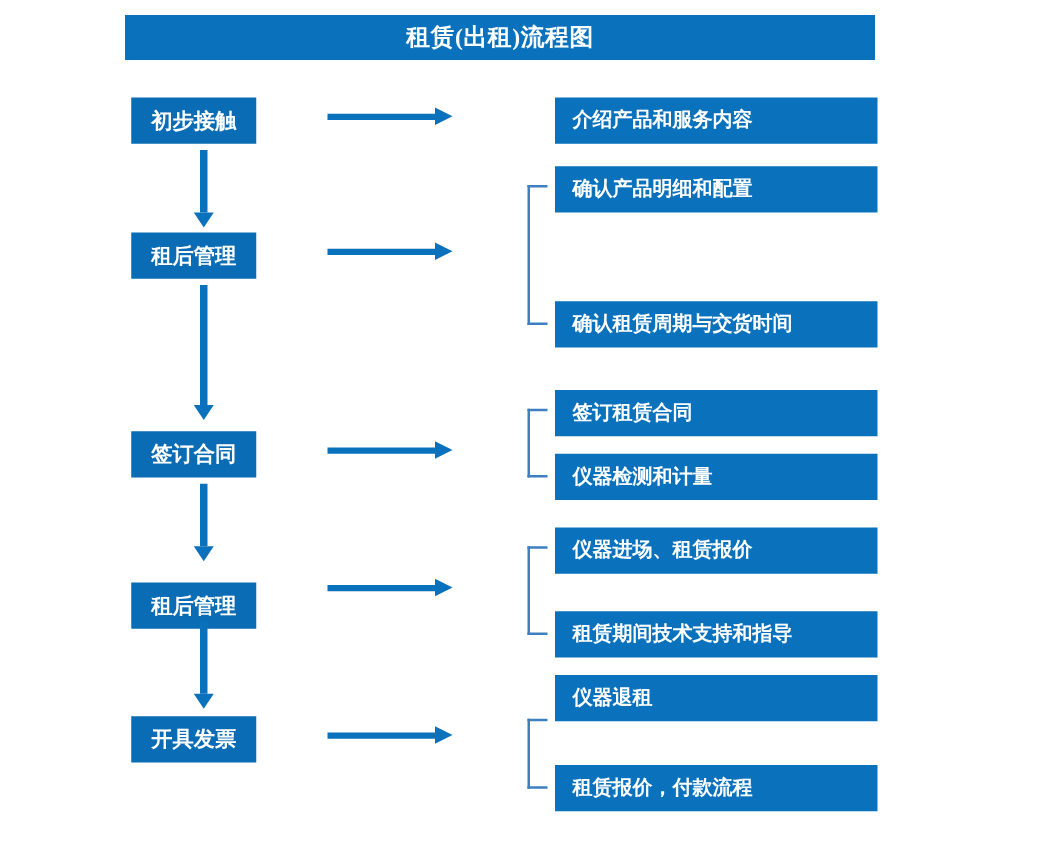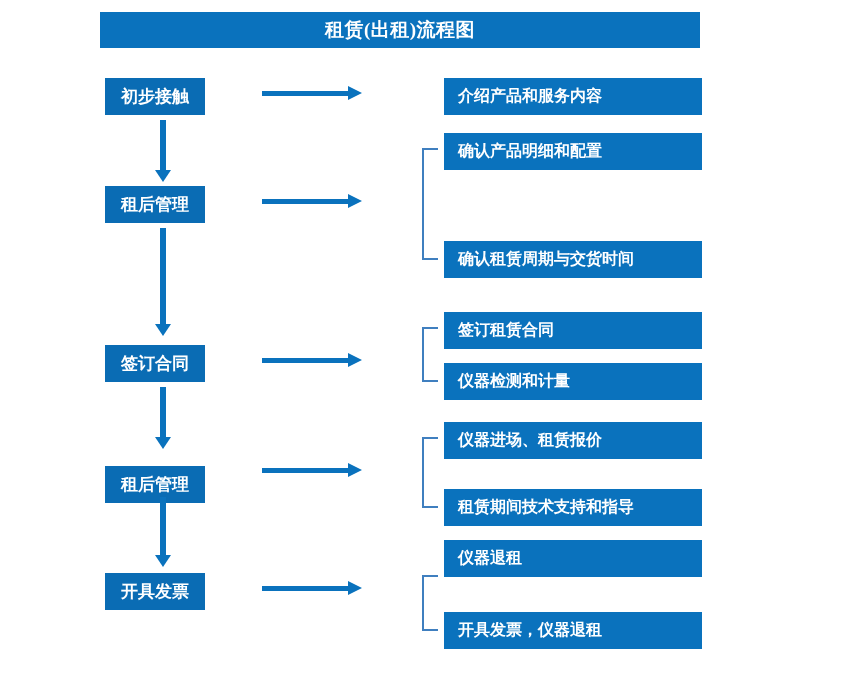--- a/index.html
+++ b/index.html
@@ -186,15 +186,15 @@
   <div class="bracket" style="top:575px;height:56px"></div>
 
   <div class="detail-box" style="top:78px">介绍产品和服务内容</div>
   <div class="detail-box" style="top:133px">确认产品明细和配置</div>
   <div class="detail-box" style="top:241px">确认租赁周期与交货时间</div>
   <div class="detail-box" style="top:312px">签订租赁合同</div>
   <div class="detail-box" style="top:363px">仪器检测和计量</div>
   <div class="detail-box" style="top:422px">仪器进场、租赁报价</div>
   <div class="detail-box" style="top:489px">租赁期间技术支持和指导</div>
   <div class="detail-box" style="top:540px">仪器退租</div>
-  <div class="detail-box" style="top:612px">开具发票，仪器退租</div>
+  <div class="detail-box" style="top:612px">租赁报价，付款流程</div>
 
 </div>
 
 </body></html>

